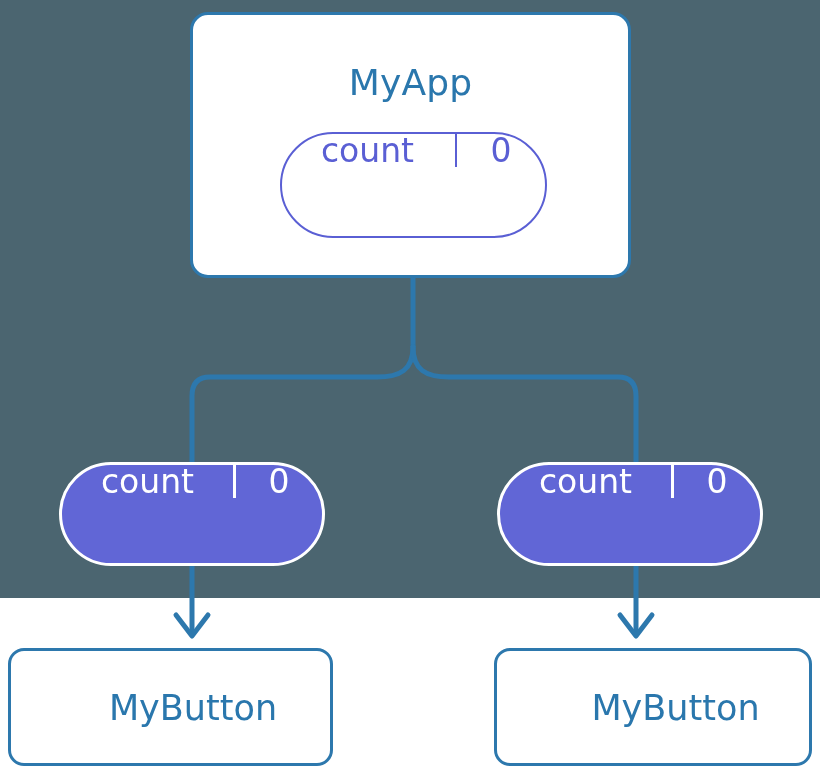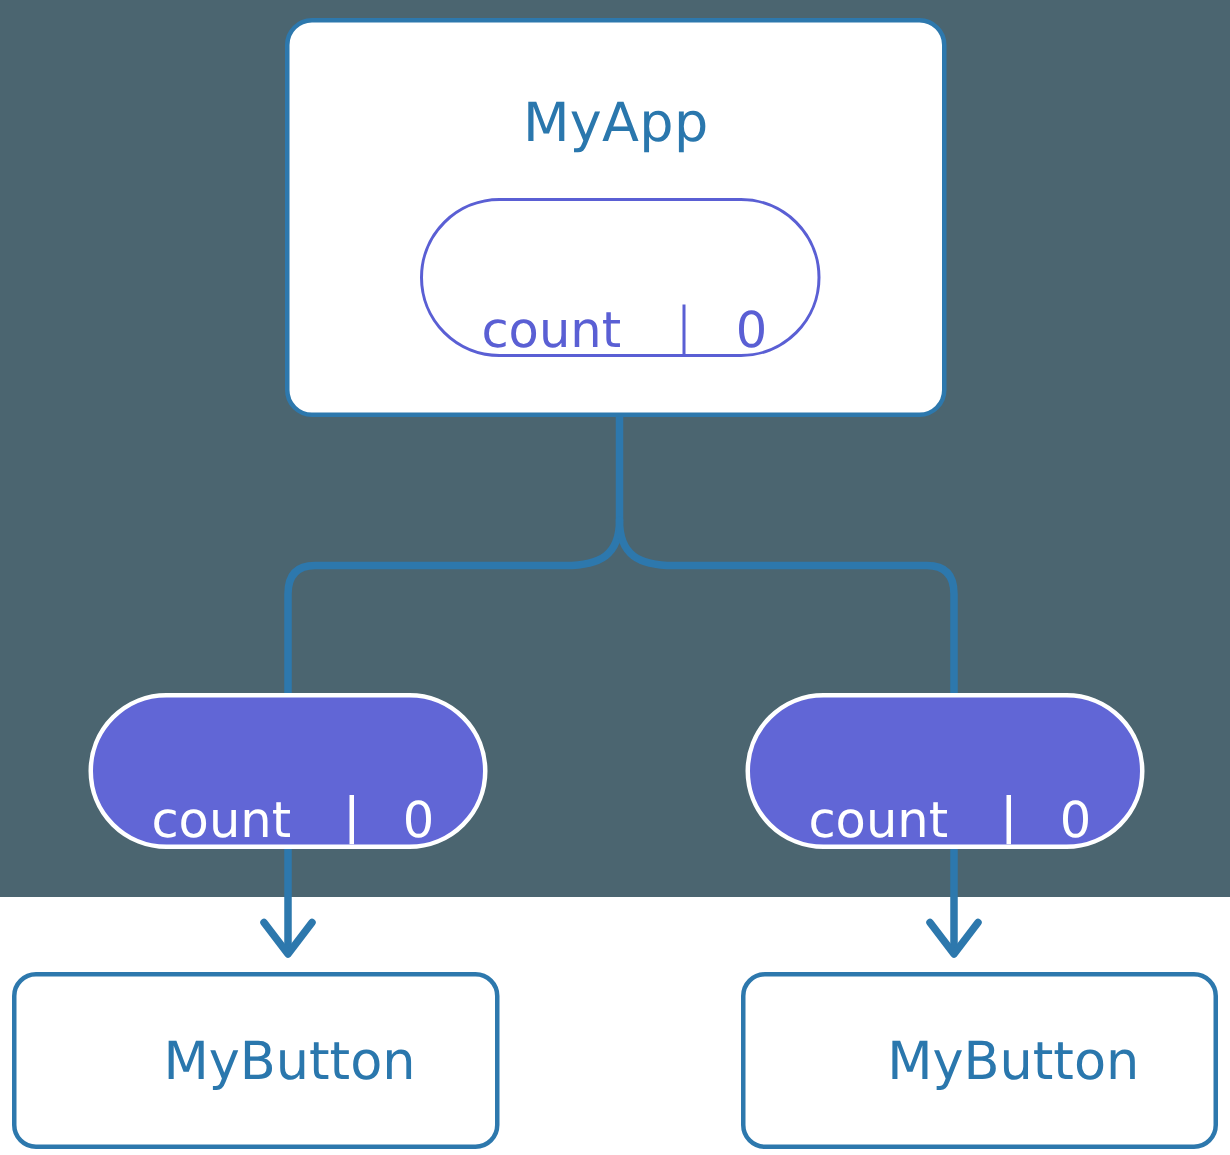--- a/index.html
+++ b/index.html
@@ -48,21 +48,21 @@
     text-align: center;
     color: #2a77ad;
     font-size: 36px;
     letter-spacing: 0.2px;
     line-height: 1;
   }
 
   
   .pill {
     display: flex;
-    align-items: flex-end;
+    align-items: flex-start;
     box-sizing: border-box;
     border-radius: 999px;
     overflow: hidden;
   }
   .pill-name, .pill-value {
     display: flex;
     align-items: center;
     justify-content: center;
     box-sizing: border-box;
     font-size: 33px;

